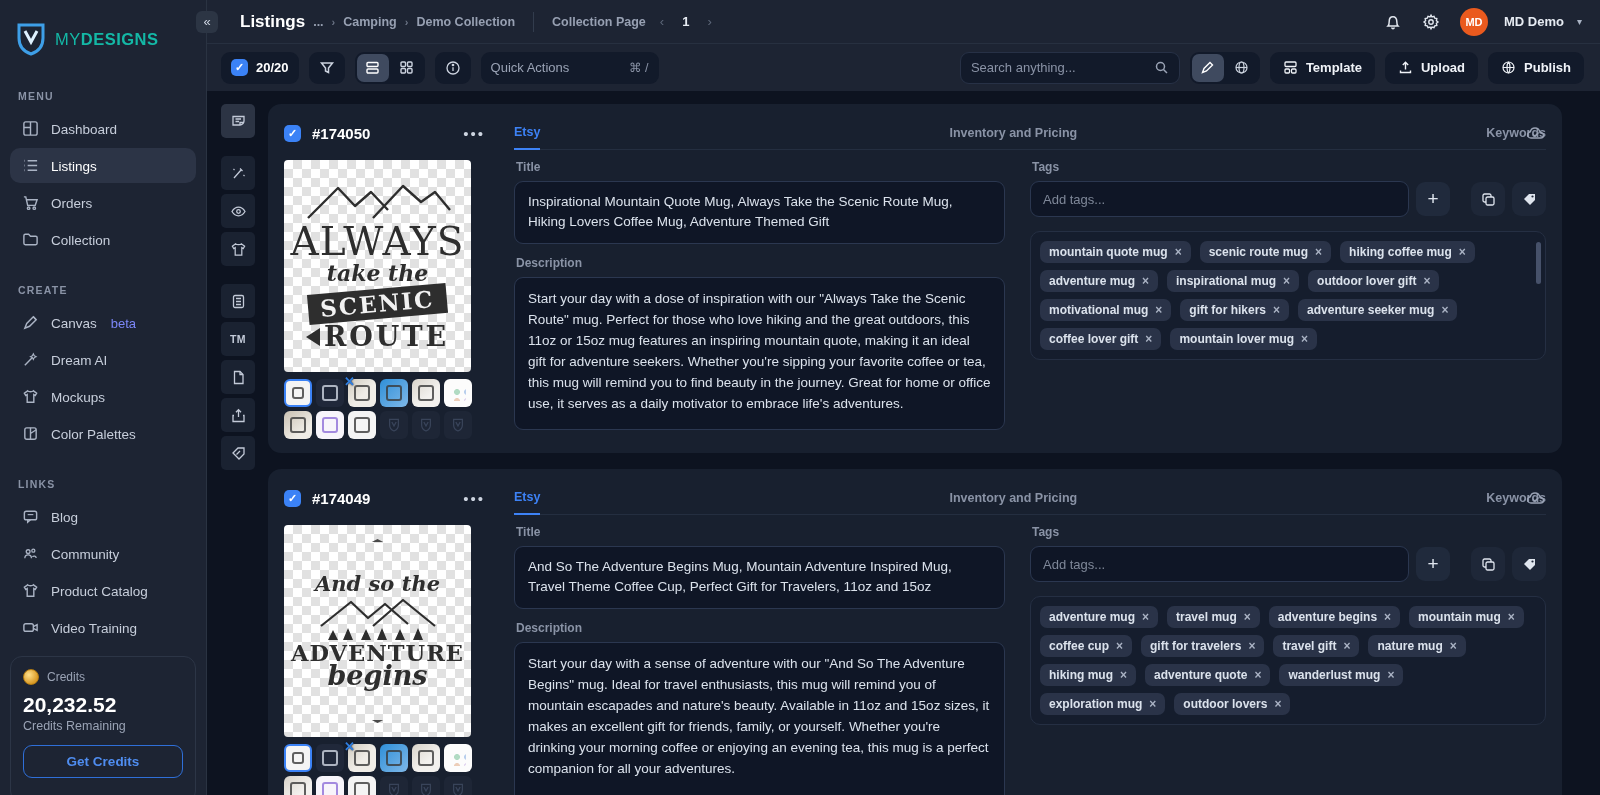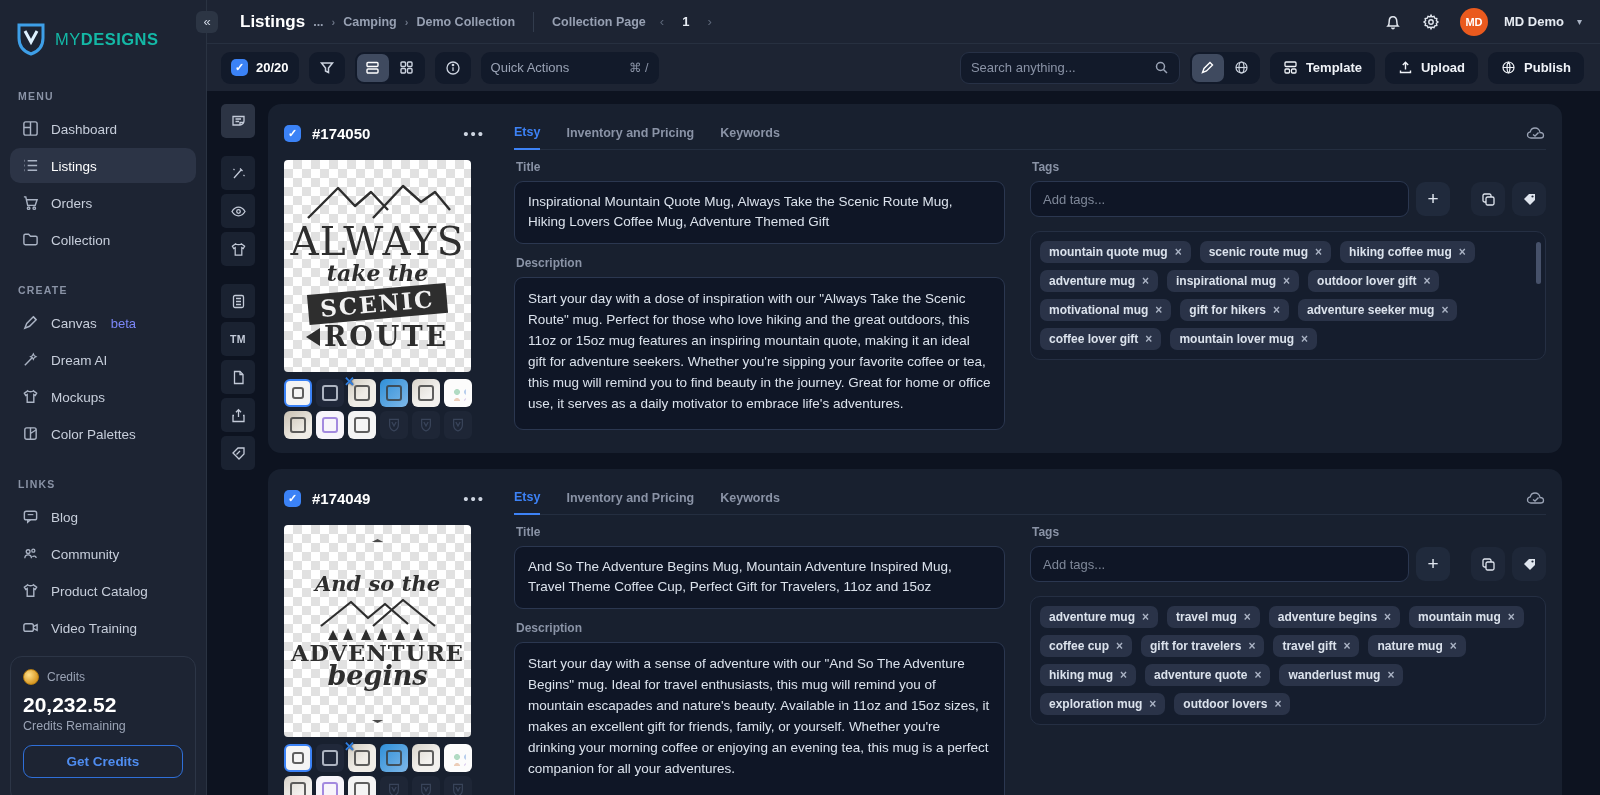--- a/index.html
+++ b/index.html
@@ -84,21 +84,21 @@
   .strip-gap { height:10px; }
   .strip-btn .tm { font-size:10.5px; font-weight:800; letter-spacing:.5px; }
 
   .cards { flex:1; display:flex; flex-direction:column; gap:16px; min-width:0; }
   .card { background:#18202f; border-radius:13px; padding:12px 16px 14px 16px; display:grid;
     grid-template-columns:205px minmax(0,1fr) 516px; column-gap:25px; grid-template-rows:34px auto; }
   .card-head-left { display:flex; align-items:center; gap:11px; }
   .card-id { font-size:15px; font-weight:800; color:#fff; }
   .dots { margin-left:auto; color:#cdd4e0; font-size:15px; letter-spacing:2px; cursor:pointer; padding-right:4px; }
   .card-head-main { grid-column:2 / 4; display:flex; align-items:flex-end; gap:26px;
-    border-bottom:1px solid #242e40; position:relative; }
+    border-bottom:1px solid #242e40; position:relative;justify-content:space-between; }
   .tab { font-size:12.5px; font-weight:700; color:#8a93a6; padding-bottom:9px; cursor:pointer; }
   .tab.active { color:#3d82f6; border-bottom:2px solid #3d82f6; margin-bottom:-1px; }
   .cloud { position:absolute; right:0; bottom:8px; color:#9aa3b5; }
 
   
   .img-col { padding-top:10px; }
   .artwork { width:187px; height:212px; border-radius:4px; position:relative; overflow:hidden;
     background-image:conic-gradient(#e1e1e1 25%, #ffffff 0 50%, #e1e1e1 0 75%, #ffffff 0);
     background-size:18px 18px; color:#2e2e2e; }
   .art-inner { position:absolute; inset:0; display:flex; flex-direction:column; align-items:center;

